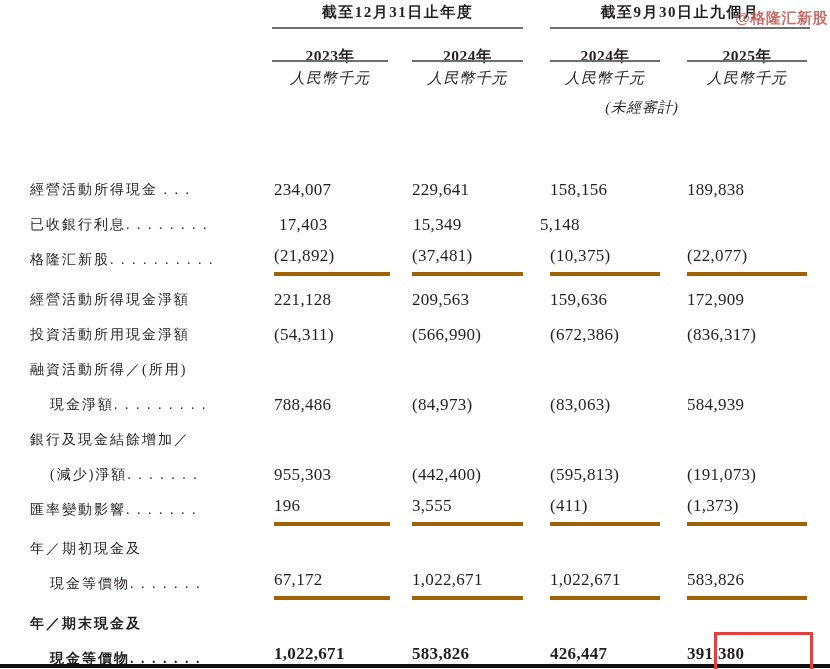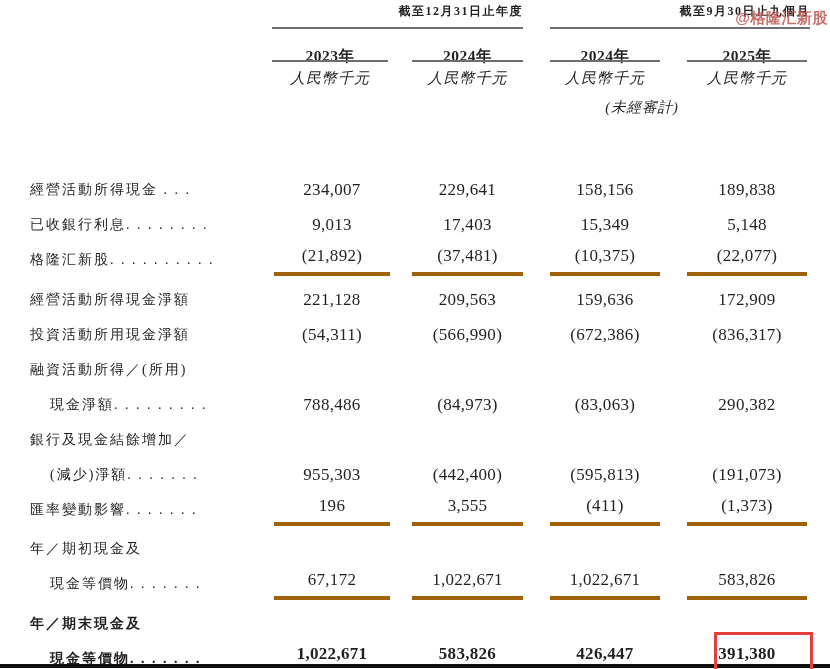--- a/index.html
+++ b/index.html
@@ -4,21 +4,21 @@
 <style>
   html,body { margin:0; padding:0; background:#ffffff; }
   .page {
     position:relative; width:830px; height:669px; background:#ffffff;
     font-family:"Liberation Serif","DejaVu Serif",serif;
     color:#231f20; overflow:hidden;
   }
   
   .hdr-abs { position:absolute; }
   .group-title {
-    font-weight:bold; font-size:12px; text-align:right;
+    font-weight:bold; font-size:15px; text-align:center;
     letter-spacing:1.5px; top:3px; white-space:nowrap;
   }
   .g1 { left:272px; width:251px; }
   .g2 { left:550px; width:260px; }
   .rule { background:#6d6e71; height:2px; }
   .l1 { left:272px; width:251px; top:27px; }
   .l2 { left:550px; width:260px; top:27px; }
   .year { font-weight:bold; font-size:15.5px; text-align:center; top:46px; letter-spacing:0.5px; }
   .y0 { left:272px; width:116px; } .y1 { left:412px; width:111px; }
   .y2 { left:550px; width:110px; } .y3 { left:687px; width:120px; }
@@ -43,21 +43,21 @@
   .row.gap5 { margin-top:5px; }
   .row.gap4 { margin-top:4px; }
   .row.bold { font-weight:bold; }
   .label {
     font-size:14px; letter-spacing:2px; line-height:28px;
     padding-bottom:2px; white-space:nowrap;margin-top:26px;
   }
   .label.indent { padding-left:20px; }
   .cell { display:flex; justify-content:flex-end; align-items:flex-end; height:35px; }
   .num {
-    font-size:17px; letter-spacing:0.3px; text-align:center;
+    font-size:17px; letter-spacing:0.3px; text-align:left;
     line-height:26px; padding-bottom:3px; position:relative; white-space:nowrap;margin-top:22px;
   }
   .num.c0 { width:116px; } .num.c1 { width:111px; }
   .num.c2 { width:110px; } .num.c3 { width:120px; }
   .num.u1 { border-bottom:4px solid #a16207; }
   .num.u2 { border-bottom:5px double #6d6e71; }
   .highlight-box {
     position:absolute; right:-6px; top:-9px; width:93px; height:46px;
     border:3px solid #e2403e; z-index:4;
   }
@@ -106,23 +106,20 @@
         <div class="cell">
           <div class="num c2">158,156</div>
         </div>
         <div class="cell">
           <div class="num c3">189,838</div>
         </div>
       </div>
       <div class="row">
         <div class="label">已收銀行利息. . . . . . . .</div>
         <div class="cell">
-          <div class="num c0">9,013</div>
-        </div>
-        <div class="cell">
           <div class="num c1">17,403</div>
         </div>
         <div class="cell">
           <div class="num c2">15,349</div>
         </div>
         <div class="cell">
           <div class="num c3">5,148</div>
         </div>
       </div>
       <div class="row">
@@ -190,21 +187,21 @@
         <div class="cell">
           <div class="num c0">788,486</div>
         </div>
         <div class="cell">
           <div class="num c1">(84,973)</div>
         </div>
         <div class="cell">
           <div class="num c2">(83,063)</div>
         </div>
         <div class="cell">
-          <div class="num c3">290,382</div>
+          <div class="num c3">584,939</div>
         </div>
       </div>
       <div class="row">
         <div class="label">銀行及現金結餘增加／</div>
         <div class="cell">
           <div class="num c0"></div>
         </div>
         <div class="cell">
           <div class="num c1"></div>
         </div>

